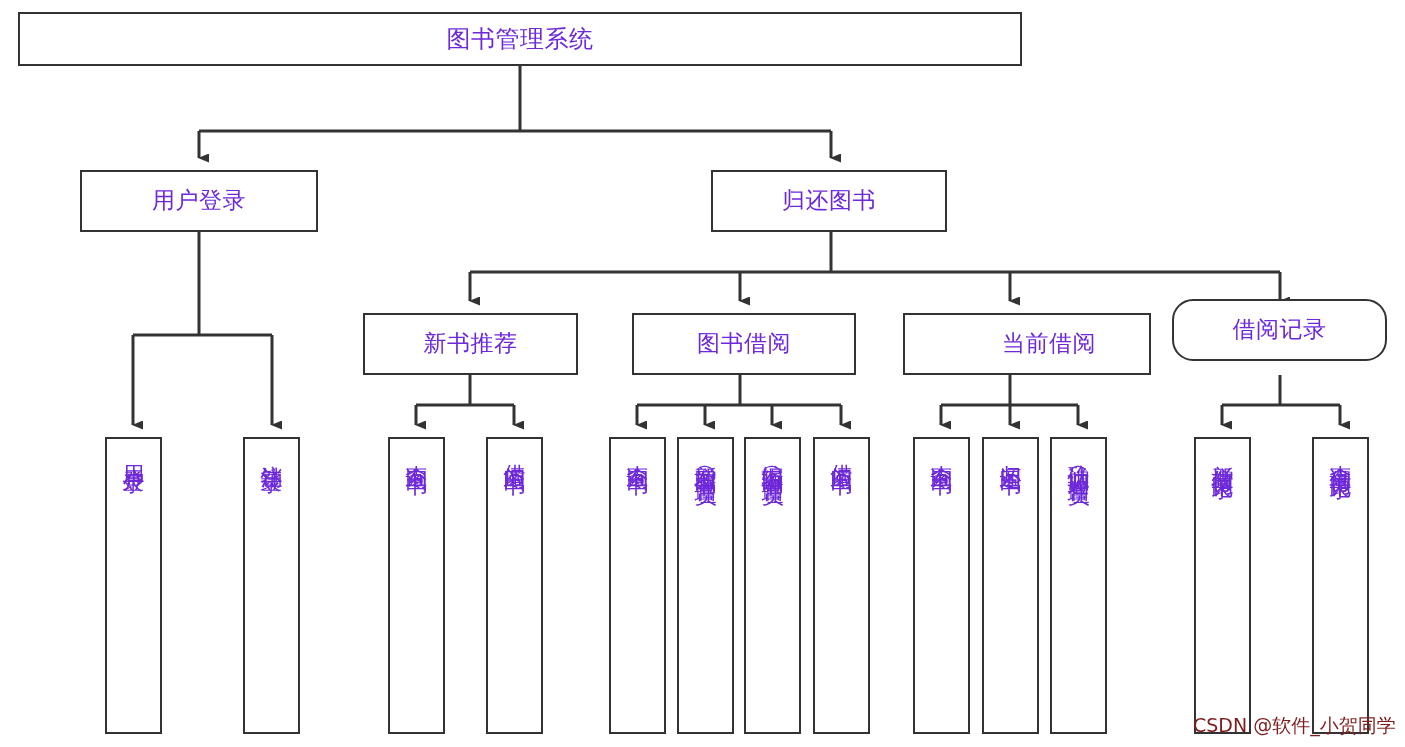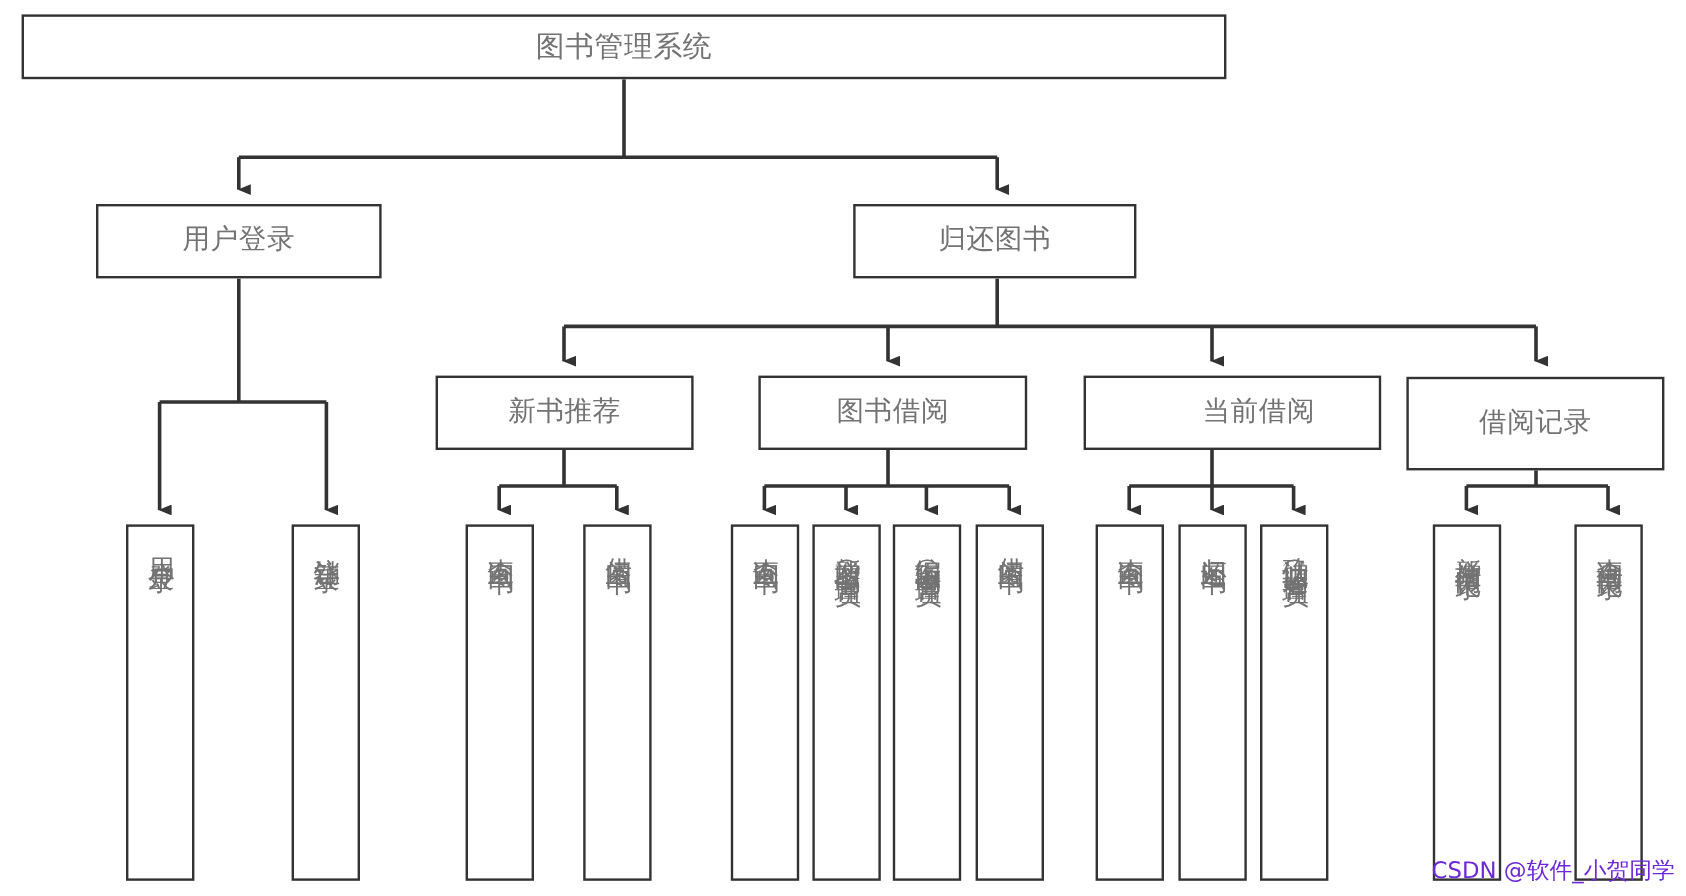--- a/index.html
+++ b/index.html
@@ -28,21 +28,21 @@
   }
   .node {
     position: absolute;
     box-sizing: border-box;
     background: #ffffff;
     border: 2px solid #333333;
     display: flex;
     align-items: center;
     justify-content: center;
     text-align: center;
-    color: #737373;
+    color: #6d28d9;
   }
   .node .label {
     display: block;
     line-height: 1.28;
     letter-spacing: 0.5px;
   }
   .node.horizontal .label {
     writing-mode: horizontal-tb;
     font-size: 23px;
   }
@@ -54,21 +54,21 @@
     writing-mode: vertical-rl;
     text-orientation: upright;
     font-size: 22px;
     letter-spacing: 3px;
     line-height: 1;
   }
   .node.root .label { font-size: 24px; }
   .watermark {
     position: absolute;
     font-size: 19px;
-    color: #6d28d9;
+    color: #7f1d1d;
     white-space: nowrap;
     user-select: none;
   }
 </style>
 </head>
 <body>
 
 <div id="diagram-root">
 
   <svg class="connectors" viewBox="0 0 1405 747" xmlns="http://www.w3.org/2000/svg">
@@ -134,21 +134,21 @@
 
   <div class="node horizontal" style="left:363px; top:313px; width:215px; height:62px;">
     <span class="label">新书推荐</span>
   </div>
   <div class="node horizontal" style="left:632px; top:313px; width:224px; height:62px;">
     <span class="label">图书借阅</span>
   </div>
   <div class="node horizontal" style="left:903px; top:313px; width:248px; height:62px;padding-left:44px;">
     <span class="label">当前借阅</span>
   </div>
-  <div class="node horizontal" style="left:1172px; top:314px; width:215px; height:78px;">
+  <div class="node horizontal" style="left:1172px; top:299px; width:215px; height:62px;border-radius:21px;">
     <span class="label">借阅记录</span>
   </div>
 
   <div class="node vertical" style="left:105px; top:437px; width:57px; height:297px;">
     <span class="label">用户登录</span>
   </div>
   <div class="node vertical" style="left:243px; top:437px; width:57px; height:297px;">
     <span class="label">注销登录</span>
   </div>
 

